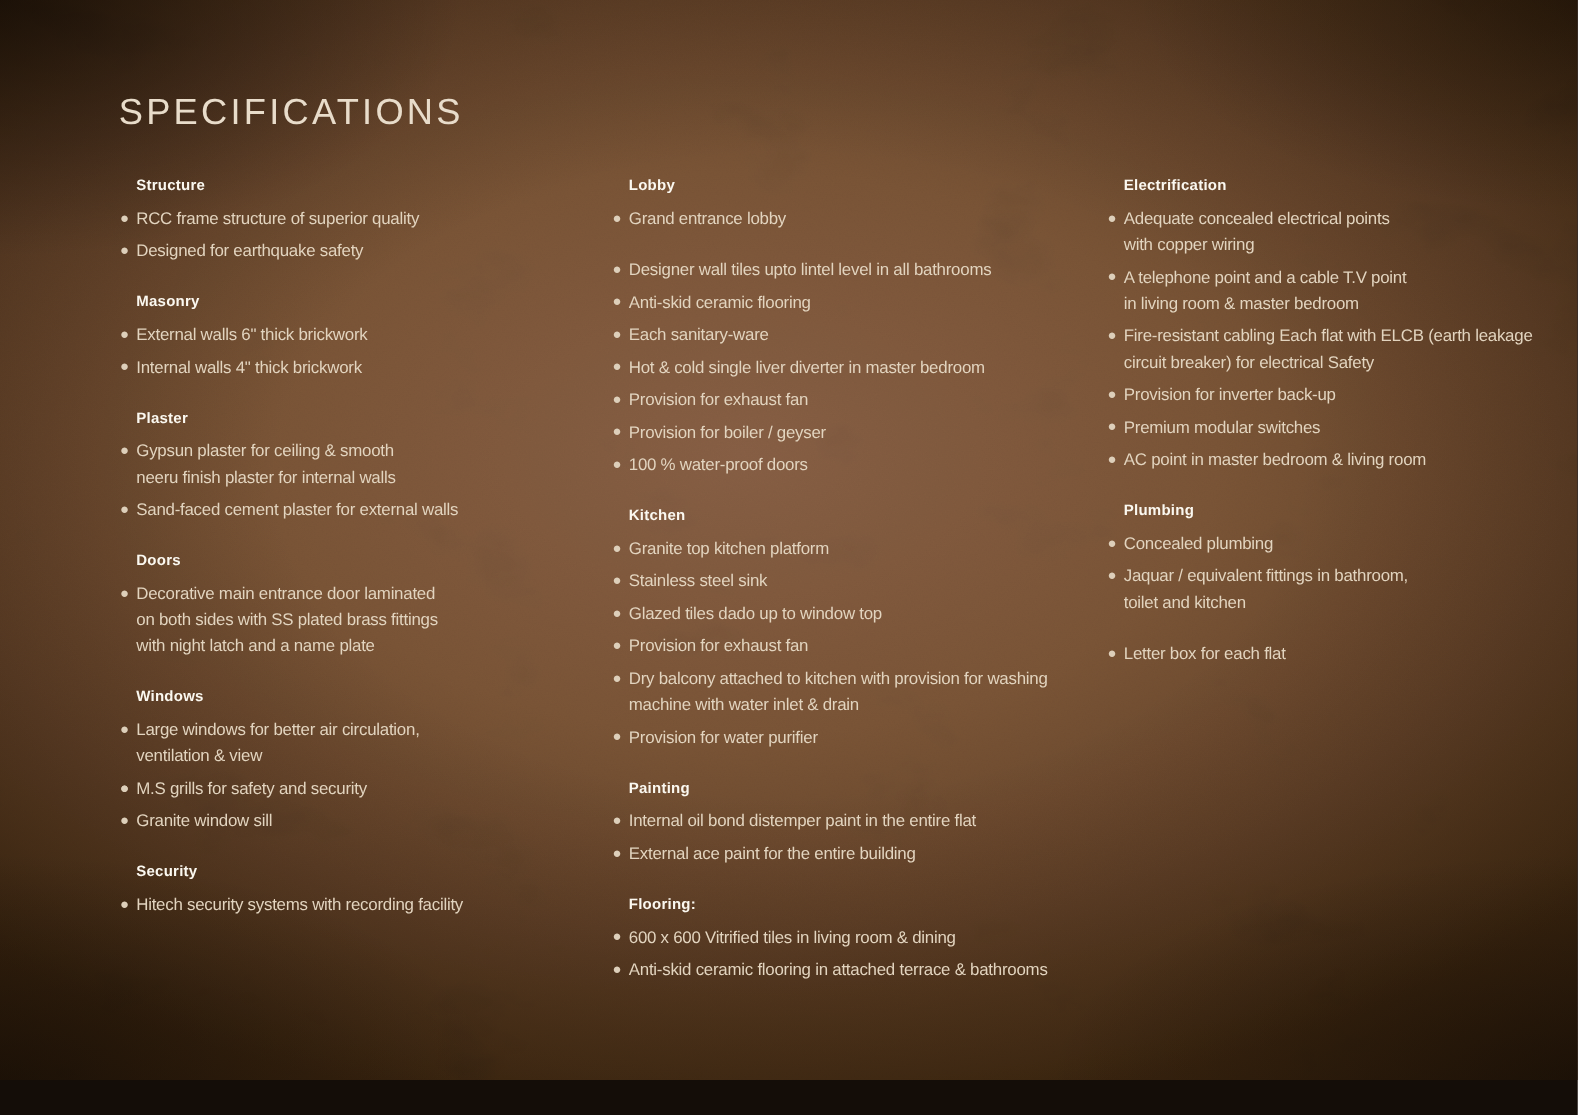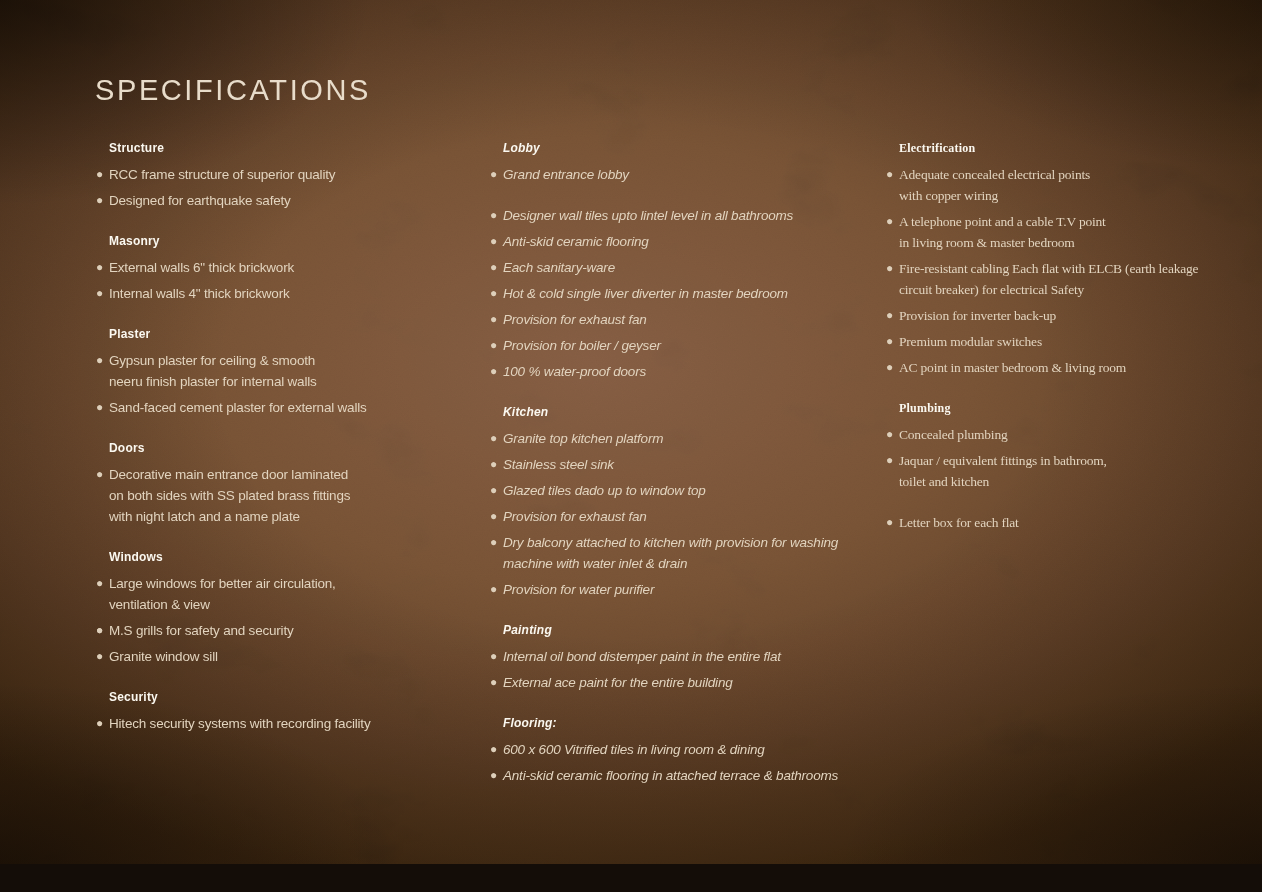--- a/index.html
+++ b/index.html
@@ -19,22 +19,22 @@
       radial-gradient(ellipse 48% 30% at 100% 100%, rgba(8,4,1,0.45) 0%, rgba(0,0,0,0) 70%),
       radial-gradient(ellipse 85% 78% at 50% 44%, rgba(0,0,0,0) 38%, rgba(26,15,7,0.30) 72%, rgba(16,9,4,0.60) 100%);
   }
   .title {
     position:absolute; left:95px; top:74px; margin:0;
     font-size:29px; font-weight:300; letter-spacing:2.6px;
     color:#e8dcca; white-space:nowrap;
   }
   .col { position:absolute; top:138px; color:#e3d5c1; }
   .col1 { left:96px;  width:392px; }
-  .col2 { left:490px; width:394px;font-style:italic; }
-  .col3 { left:886px; width:374px;font-family:Liberation Serif, serif; }
+  .col2 { left:490px; width:394px; }
+  .col3 { left:886px; width:374px; }
   .spec-section { margin-bottom:20px; }
   .spec-section h2 {
     margin:0 0 6px 13px;
     font-size:12px; line-height:20px; font-weight:bold;
     color:#fbf8f0; letter-spacing:0.2px;
   }
   .spec-section ul { list-style:none; margin:0; padding:0; }
   .spec-section li {
     position:relative; padding-left:13px; margin-bottom:5px;
     font-size:13.5px; line-height:21px; letter-spacing:-0.2px;

